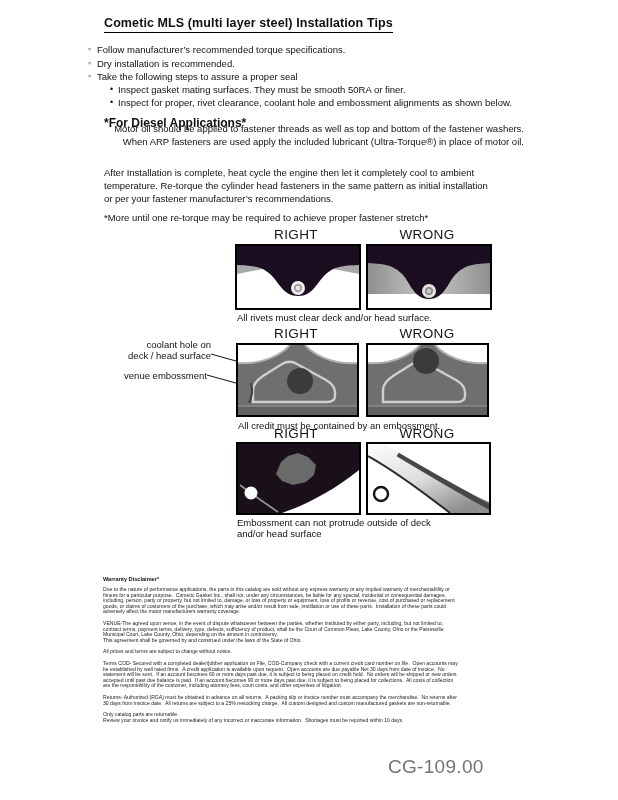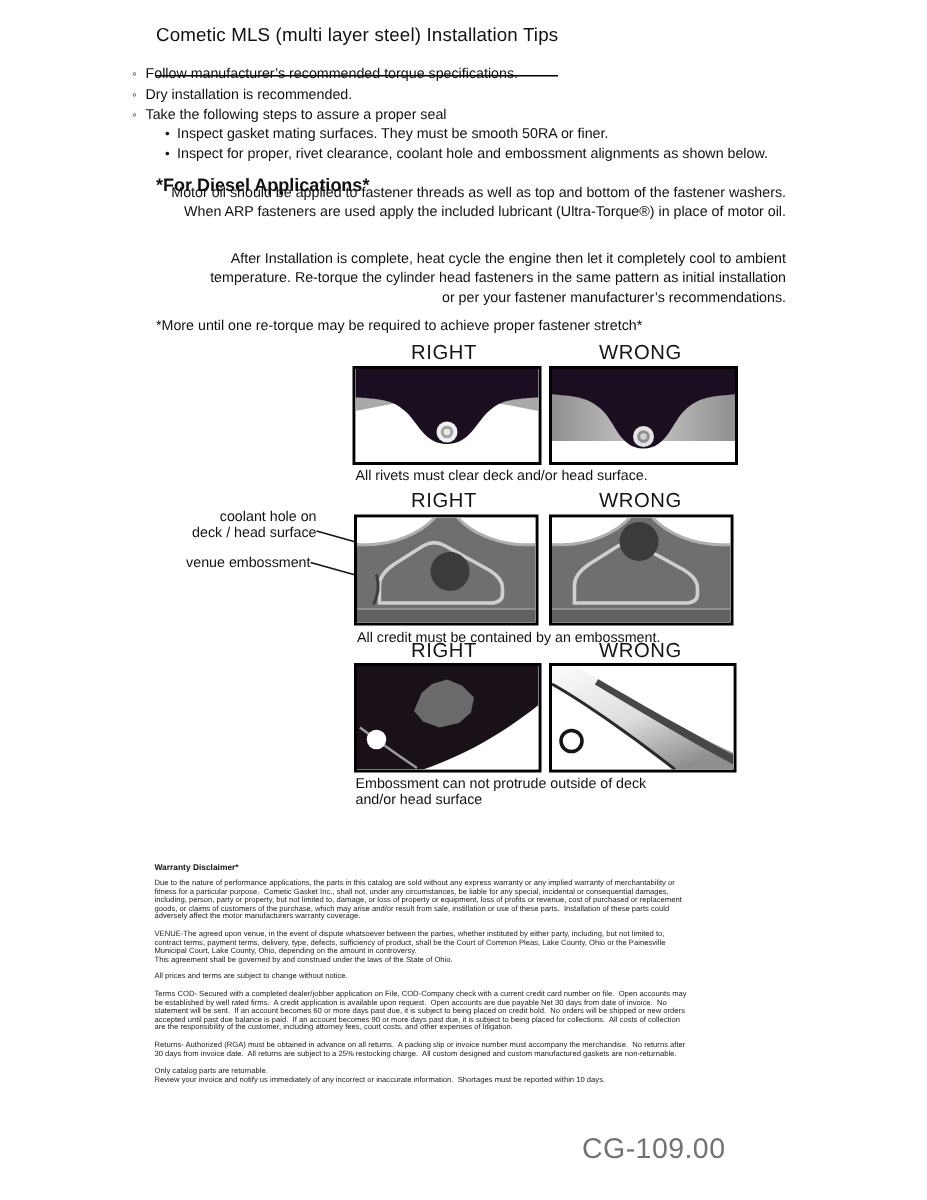--- a/index.html
+++ b/index.html
@@ -2,33 +2,33 @@
 <html><head>
 <meta charset="utf-8">
 <style>
   * { margin:0; padding:0; box-sizing:border-box; }
   html,body { background:#ffffff; }
   body { font-family:"Liberation Sans", sans-serif; color:#111; }
   .page { position:relative; width:618px; height:800px; background:#fff; overflow:hidden; }
 
   .abs { position:absolute; }
 
-  .title { left:104px; top:16px; font-size:12.5px; font-weight:normal;
-           border-bottom:1.5px solid #000; padding-bottom:20px; letter-spacing:.1px; }
+  .title { left:104px; top:16px; font-size:12.5px; font-weight:bold;
+           border-bottom:1.5px solid #000; padding-bottom:2px; letter-spacing:.1px; }
 
   .bullets { left:88px; top:43px; font-size:9.5px; line-height:13.5px; }
   .bullet-row { display:flex; }
   .b-mark { width:9px; font-size:9px; }
   .sub-bullets { left:110px; top:83px; font-size:9.5px; line-height:13px; }
   .sb-mark { width:8px; font-size:9px; }
 
   .diesel-heading { left:104px; top:116px; font-size:12px; font-weight:bold; }
   .body-para { left:104px; width:420px; font-size:9.5px; line-height:13px; white-space:pre-line; }
   .dp1 { top:122px;text-align:right; }
-  .dp2 { top:166px;text-align:right; }
+  .dp2 { top:166px; }
   .dnote { top:211px; }
 
   .fig-label { width:126px; text-align:center; font-size:13.5px; letter-spacing:.4px; color:#151515; }
   .fig-box { border:2px solid #000; background:#fff; }
   .fig-box svg { display:block; }
   .fig-caption { font-size:9.5px; line-height:11px; white-space:pre-line; color:#111; }
 
   .side-label { font-size:9.5px; line-height:10.5px; text-align:right; white-space:pre-line; color:#111; }
 
   .warranty { left:103px; top:576px; width:418px; }

